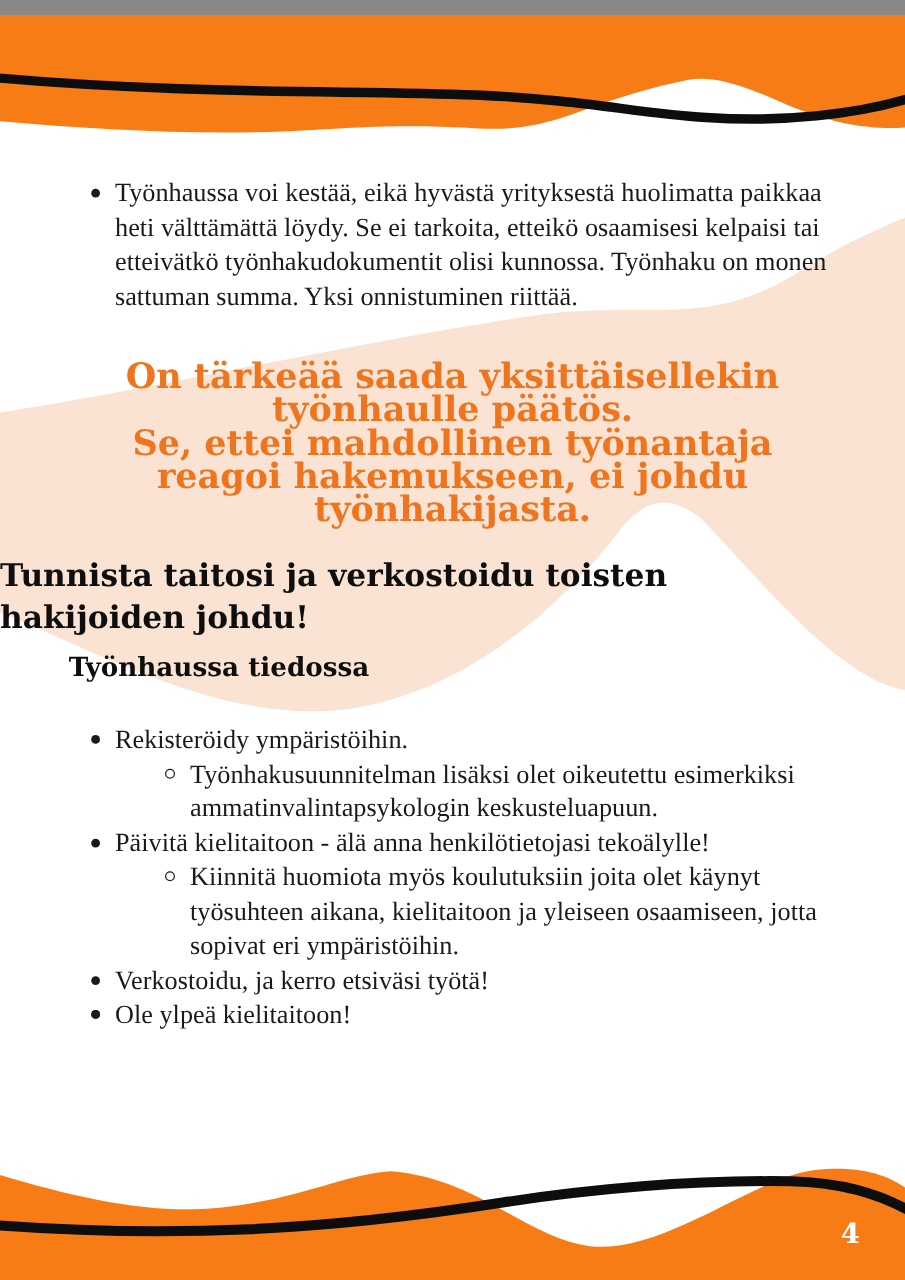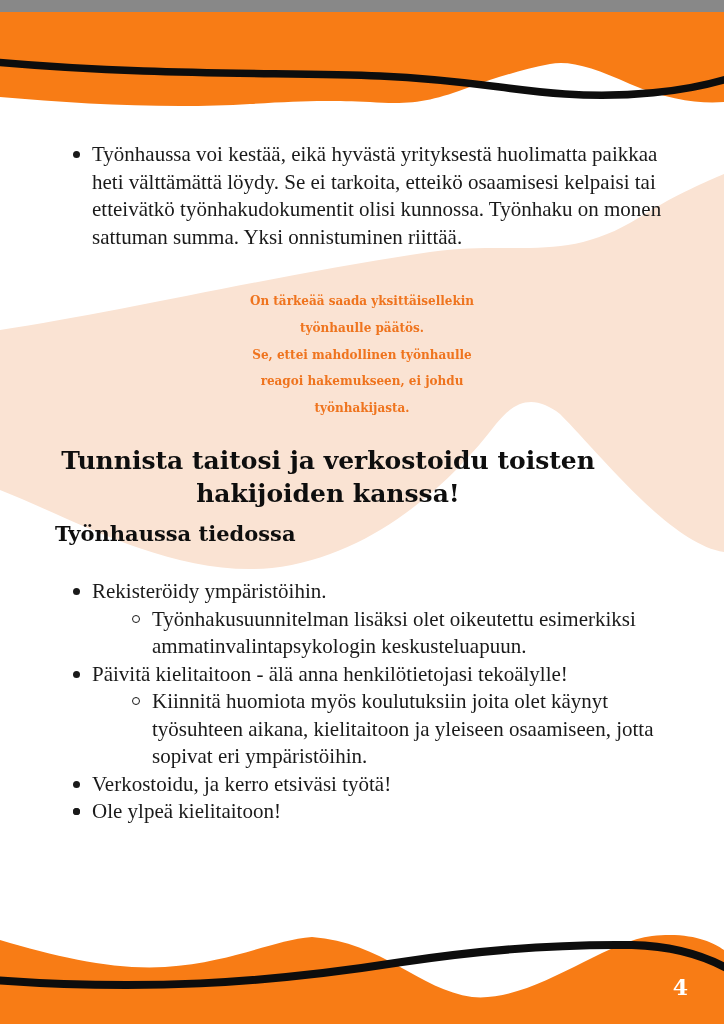--- a/index.html
+++ b/index.html
@@ -32,26 +32,26 @@
   .bullet-item{position:relative;padding-left:22px;}
   .dot{
     position:absolute;left:3px;top:10px;width:7px;height:7px;border-radius:50%;
     background:var(--text);
   }
   .callout{
     position:absolute;left:0;top:276px;width:724px;
     text-align:center;
     font-family:"DejaVu Serif", serif;
     font-weight:bold;
-    font-size:12px;line-height:26.8px;
+    font-size:28px;line-height:26.8px;
     color:var(--orange_text);
   }
   .main-heading{
     position:absolute;left:0;top:432px;width:656px;
-    text-align:center;
+    text-align:left;
     font-family:"DejaVu Serif", serif;
     font-weight:bold;
     font-size:25px;line-height:33px;
     color:#0E0E0E;
   }
   .sub-heading{
     position:absolute;left:55px;top:508px;
     font-family:"DejaVu Serif", serif;
     font-weight:bold;
     font-size:21px;line-height:28px;
@@ -124,28 +124,28 @@
     <div class="intro">
       <div class="bullet-item">
         <span class="dot"></span>
         <span>Työnhaussa voi kestää, eikä hyvästä yrityksestä huolimatta paikkaa heti välttämättä löydy. Se ei tarkoita, etteikö osaamisesi kelpaisi tai etteivätkö työnhakudokumentit olisi kunnossa. Työnhaku on monen sattuman summa. Yksi onnistuminen riittää.</span>
       </div>
     </div>
 
     <div class="callout">
       <div>On tärkeää saada yksittäisellekin</div>
       <div>työnhaulle päätös.</div>
-      <div>Se, ettei mahdollinen työnhaulle</div>
+      <div>Se, ettei mahdollinen työnantaja</div>
       <div>reagoi hakemukseen, ei johdu</div>
       <div>työnhakijasta.</div>
     </div>
 
     <div class="main-heading">
       <div>Tunnista taitosi ja verkostoidu toisten</div>
-      <div>hakijoiden kanssa!</div>
+      <div>hakijoiden johdu!</div>
     </div>
 
     <div class="sub-heading">Työnhaussa tiedossa</div>
 
     <div class="topic-list">
 
       <div class="bullet-item">
         <span class="dot"></span>
         <span>Rekisteröidy ympäristöihin.</span>
       </div>

